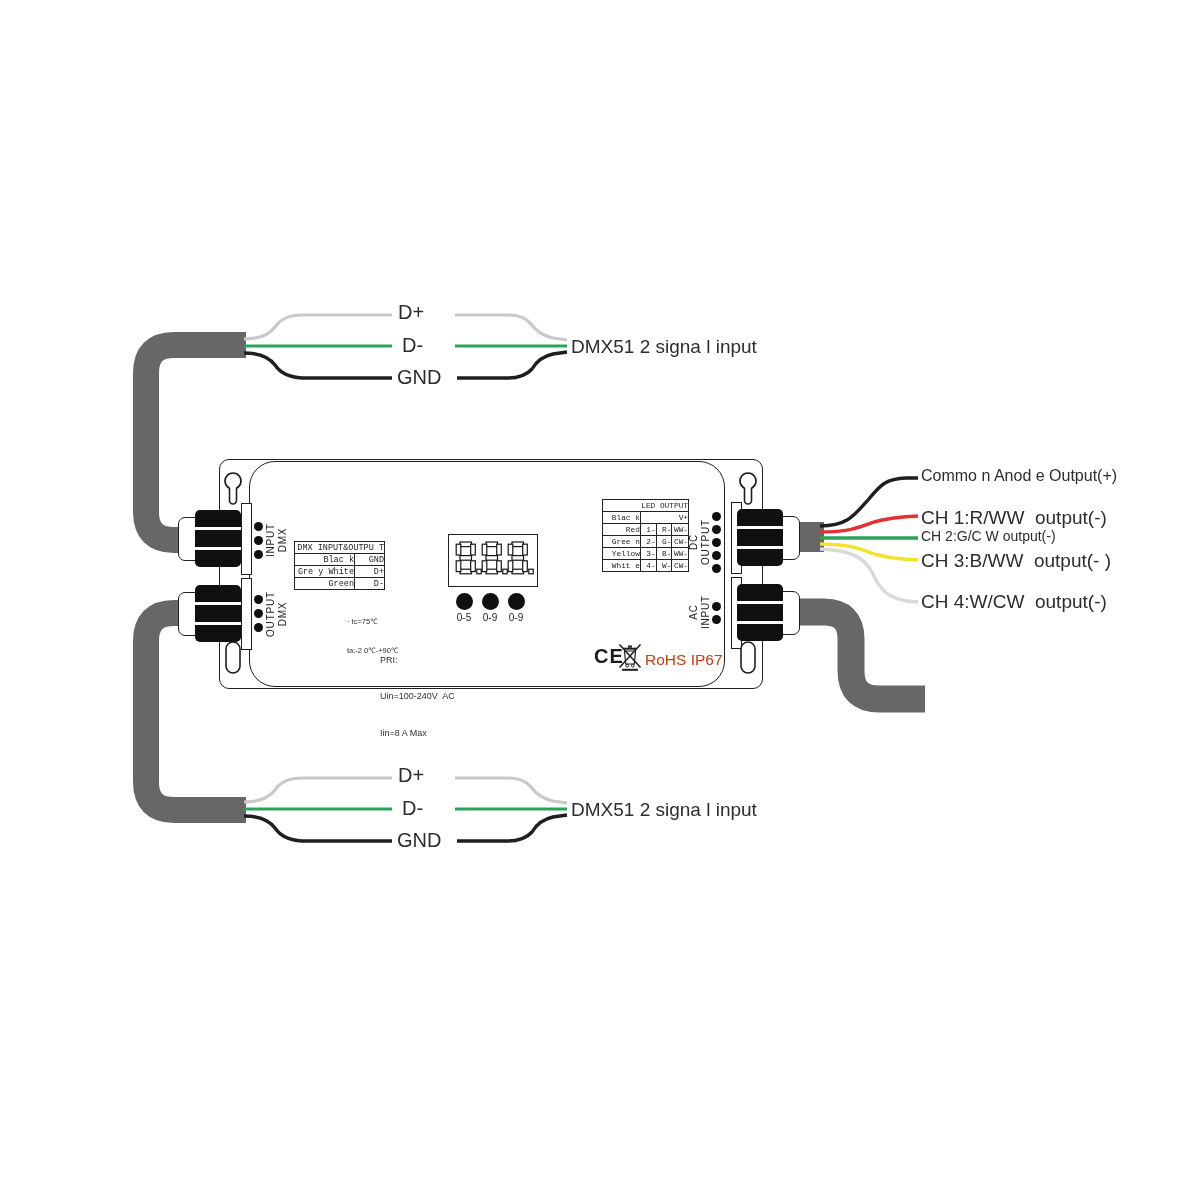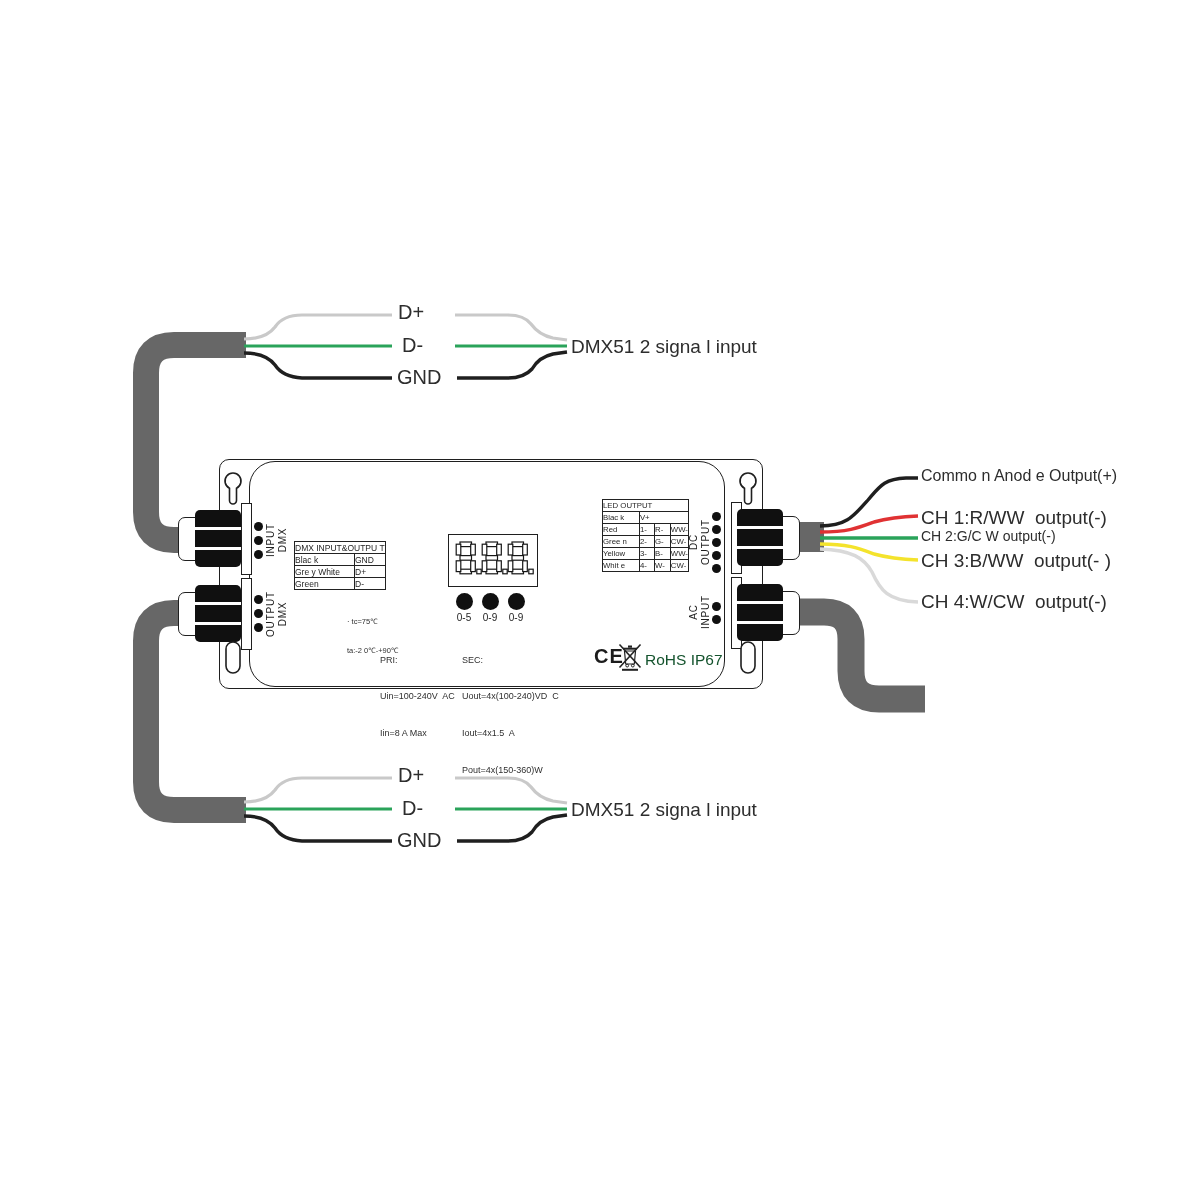--- a/index.html
+++ b/index.html
@@ -13,22 +13,22 @@
   .btnlbl{position:absolute;width:26px;text-align:center;font-size:10px;color:#222}
   .vlabel{position:absolute;width:64px;height:26px;display:flex;flex-direction:column;
           justify-content:center;transform:rotate(-90deg);font-size:10px;line-height:12px;
           letter-spacing:.8px;text-align:center;color:#1f1f1f;font-weight:500}
   .gland-block{position:absolute;width:46px;height:57px;border-radius:5px;
       background:linear-gradient(to bottom,#101010 0 30%,#fff 30% 35%,#101010 35% 65%,#fff 65% 70%,#101010 70% 100%);}
   .gland-flange{position:absolute;width:9px;height:70px;background:#fff;border:1.5px solid #1f1f1f}
   .gland-cap{position:absolute;width:17px;height:42px;background:#fff;border:1.6px solid #1f1f1f}
   .cap-l{border-radius:7px 2px 2px 7px}
   .cap-r{border-radius:2px 7px 7px 2px}
-  .dtable{position:absolute;border-collapse:collapse;background:#fff;color:#1f1f1f;text-align:left;
-          font-family:Liberation Sans, sans-serif}
+  .dtable{position:absolute;border-collapse:collapse;background:#fff;color:#1f1f1f;text-align:right;
+          font-family:Liberation Mono, monospace}
   .dtable td{border:1px solid #222;padding:0;height:11px;white-space:pre}
   #dmx-table{font-size:8.5px;left:294px;top:541px;width:91px}
   #led-table{font-size:7.8px;left:602px;top:499px;width:87px}
   .txtblock{position:absolute;white-space:pre;color:#2f2f2f}
   svg{position:absolute;left:0;top:0}
 </style>
 </head>
 <body>
 
 <div id="canvas">
@@ -172,29 +172,23 @@
     <div>· tc=75℃</div>
     <div>ta:-2 0℃-+90℃</div>
   </div>
 
   <div class="txtblock" style="left:380px;top:629px;font-size:9px;line-height:12.3px">
     <div>PRI:</div>
     <div>Uin=100-240V  AC</div>
     <div>Iin=8 A Max</div>
   </div>
 
-  <div class="txtblock" style="left:462px;top:629px;font-size:9px;line-height:12.3px">
-    <div>SEC:</div>
-    <div>Uout=4x(100-240)VD  C</div>
-    <div>Iout=4x1.5  A</div>
-    <div>Pout=4x(150-360)W</div>
-  </div>
 
   <div class="lbl" style="left:594px;top:646px;font-size:20px;font-weight:bold;letter-spacing:1px;color:#1c1c1c">CE</div>
-  <div class="lbl" style="left:645px;top:652px;font-size:15.5px;color:#14532d">RoHS IP67</div>
+  <div class="lbl" style="left:645px;top:652px;font-size:15.5px;color:#c2410c">RoHS IP67</div>
 
   <div class="lbl" style="left:398px;top:302px;font-size:20px">D+</div>
   <div class="lbl" style="left:402px;top:335px;font-size:20px">D-</div>
   <div class="lbl" style="left:397px;top:367px;font-size:20px">GND</div>
   <div class="lbl" style="left:571px;top:337px;font-size:19px">DMX51 2 signa l input</div>
 
   <div class="lbl" style="left:398px;top:765px;font-size:20px">D+</div>
   <div class="lbl" style="left:402px;top:798px;font-size:20px">D-</div>
   <div class="lbl" style="left:397px;top:830px;font-size:20px">GND</div>
   <div class="lbl" style="left:571px;top:800px;font-size:19px">DMX51 2 signa l input</div>

